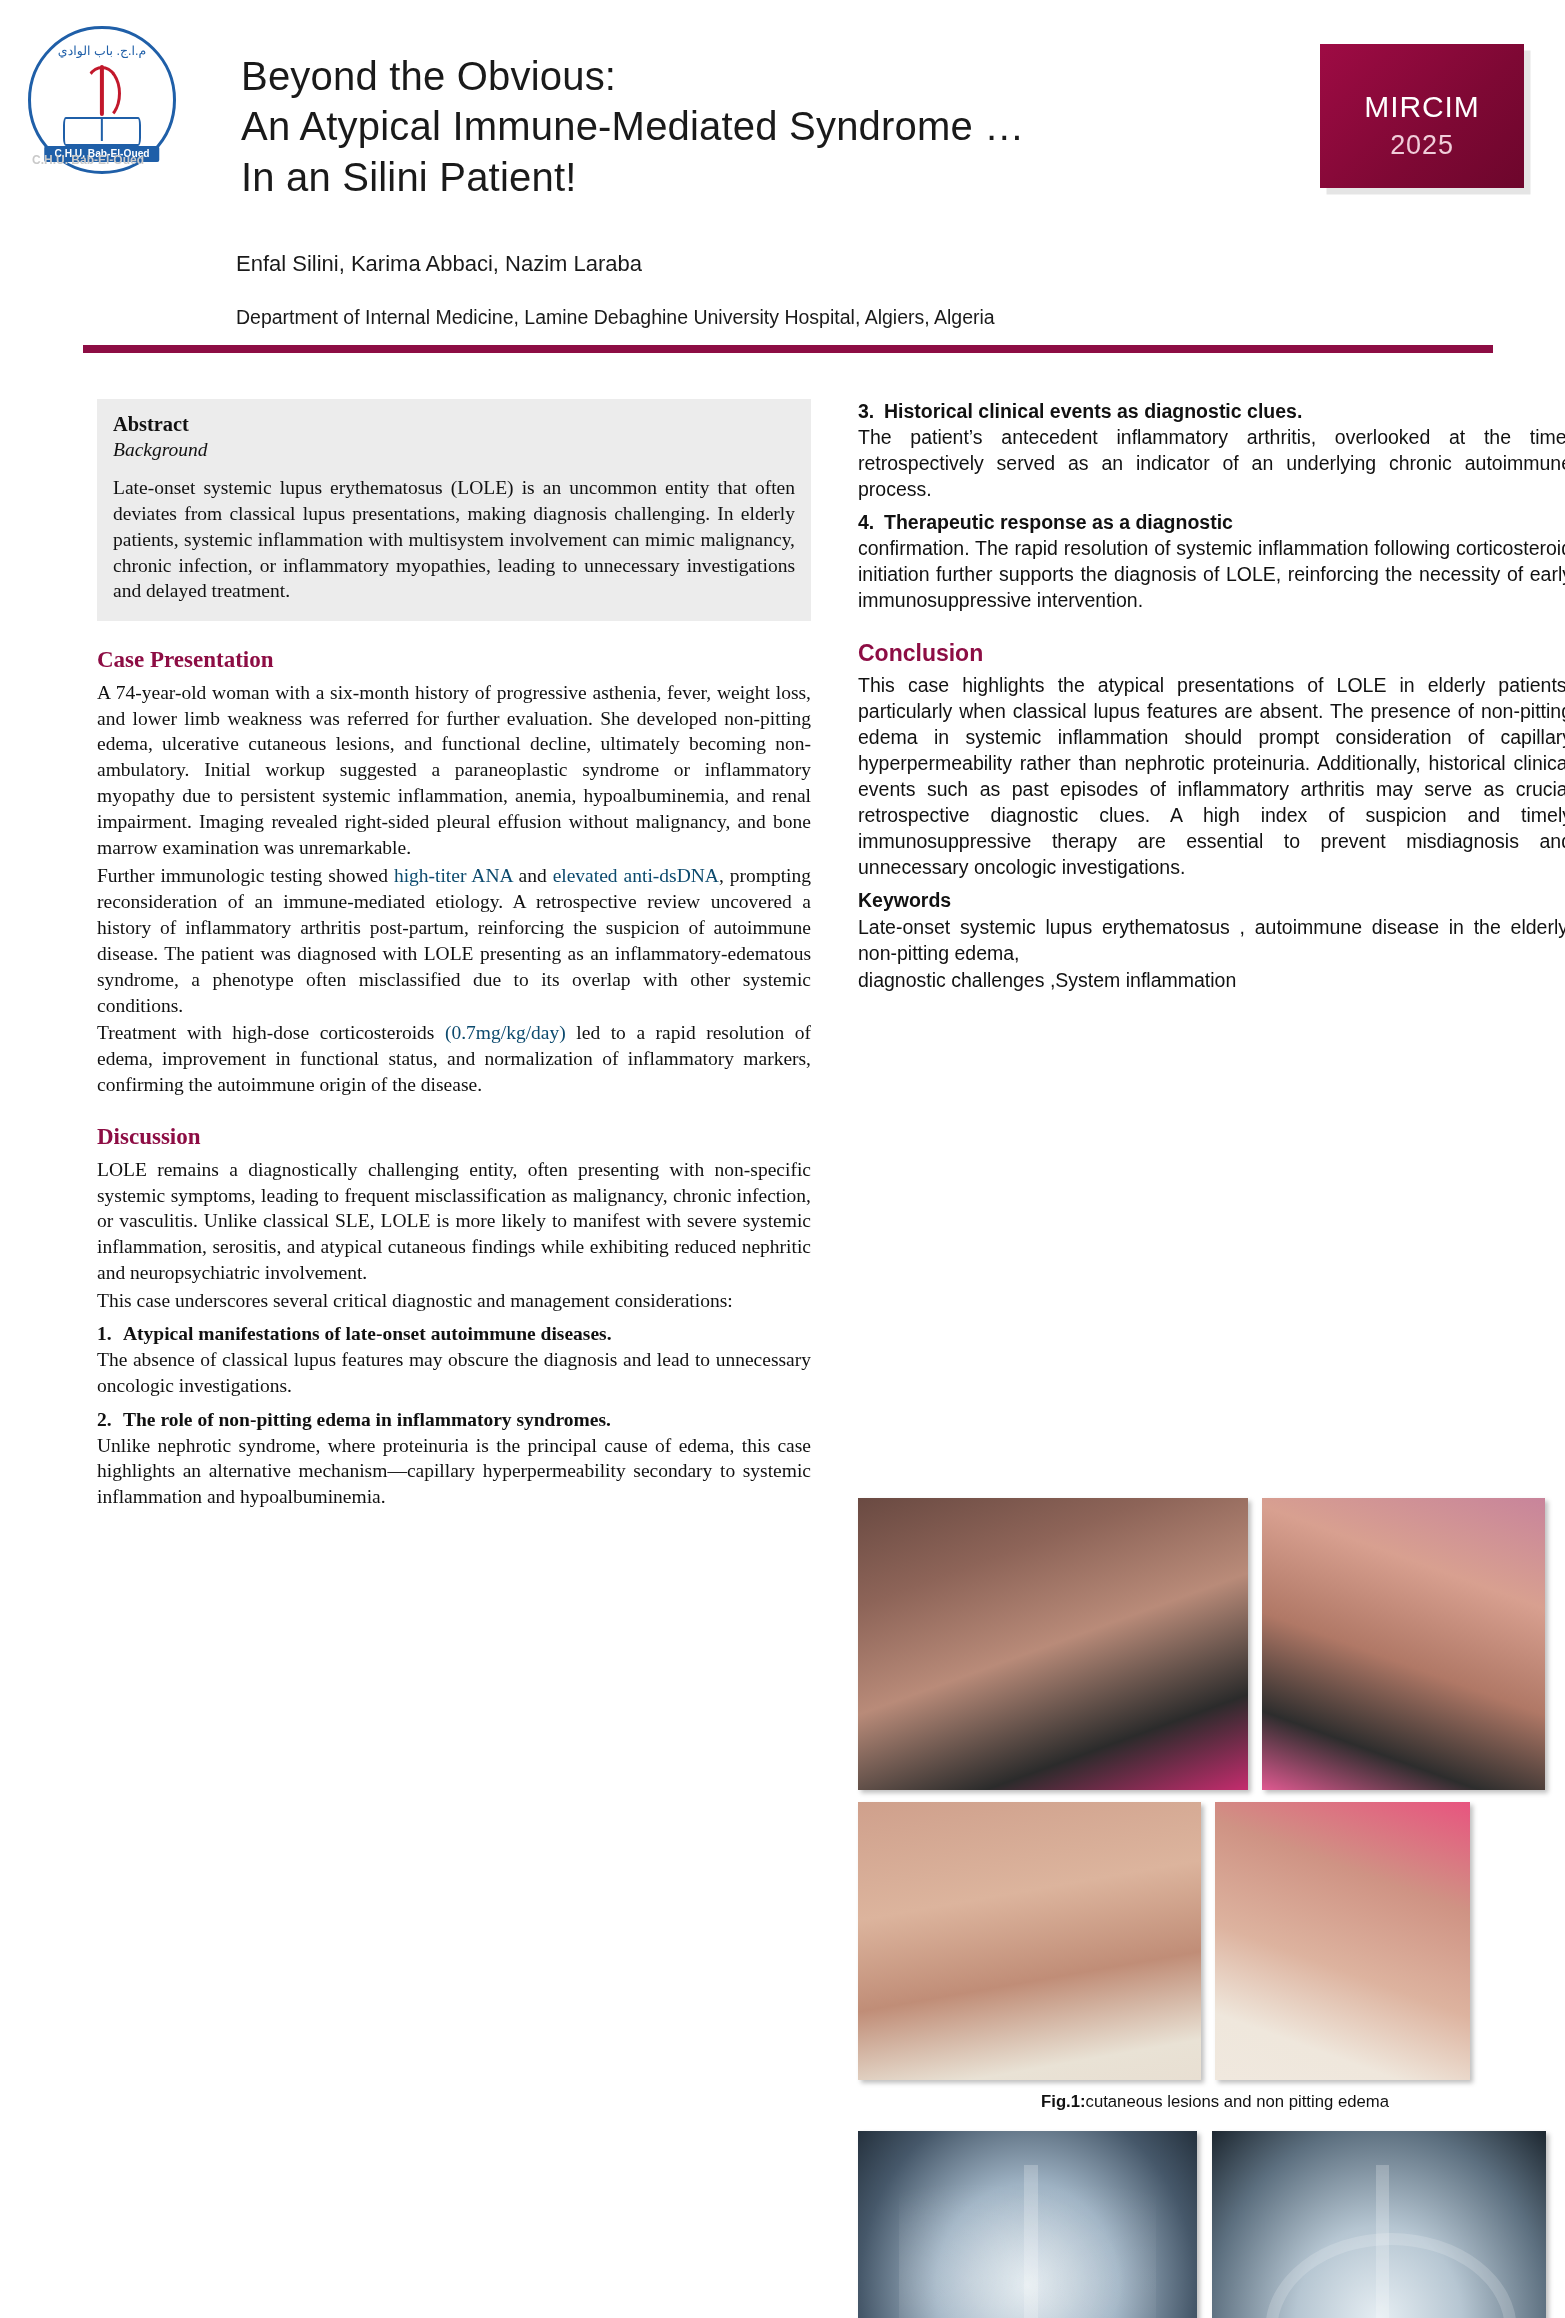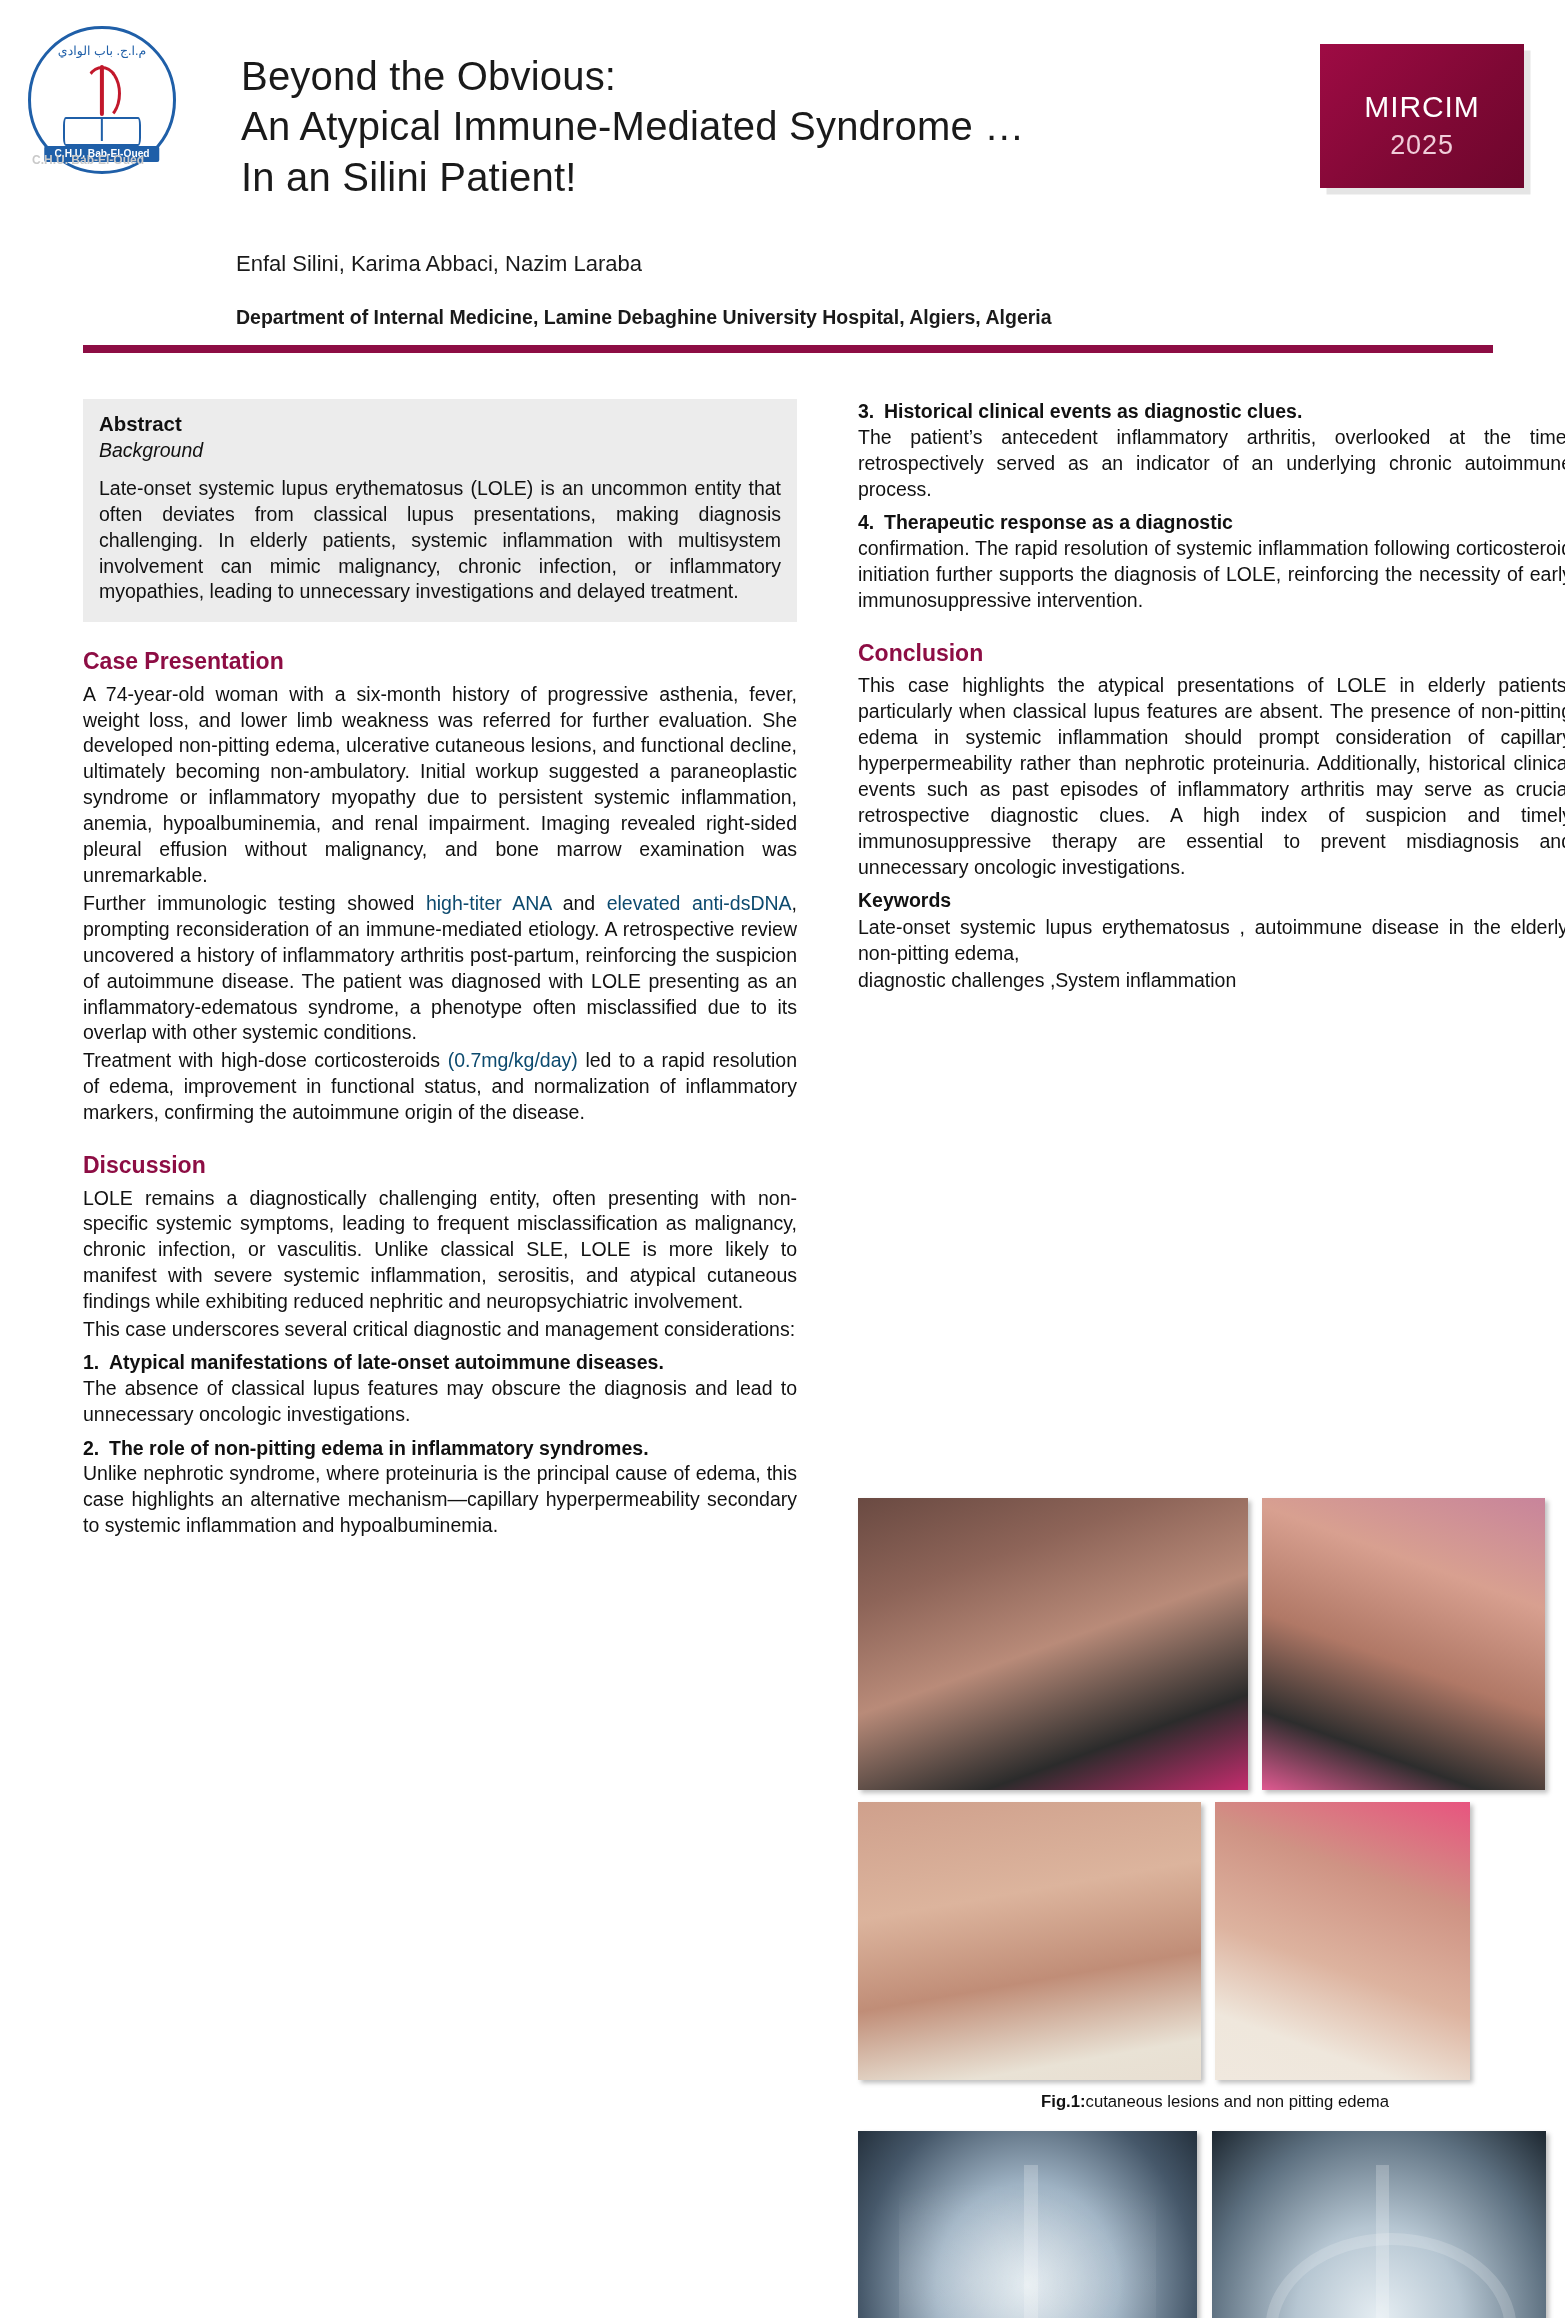--- a/index.html
+++ b/index.html
@@ -142,21 +142,20 @@
     top: 251px;
     font-size: 22px;
     color: #1a1a1a;
   }
   .affiliation {
     position: absolute;
     left: 236px;
     top: 306px;
     font-size: 19.5px;
     color: #1a1a1a;
-    font-weight: bold;
   }
 
   .mircim-badge {
     position: absolute;
     right: 41px;
     top: 44px;
     width: 204px;
     height: 144px;
     background: linear-gradient(135deg, #9e0b44 0%, #7e0834 60%, #6d062c 100%);
     box-shadow: 6.5px 6.5px 0 rgba(0,0,0,0.10);
@@ -188,21 +187,21 @@
     height: 8.3px;
     background: #8d0d44;
   }
 
   
   .col {
     position: absolute;
     top: 399px;
     width: 714px;
   }
-  .col-left { left: 83px; }
+  .col-left { left: 97px; font-family: Liberation Serif, serif; }
   .col-right { left: 858px; }
 
   .abstract-box {
     background: #ececec;
     padding: 14px 16px 16.7px 16px;
     box-sizing: border-box;
     width: 714px;
   }
   .abstract-title {
     font-size: 20.4px;

